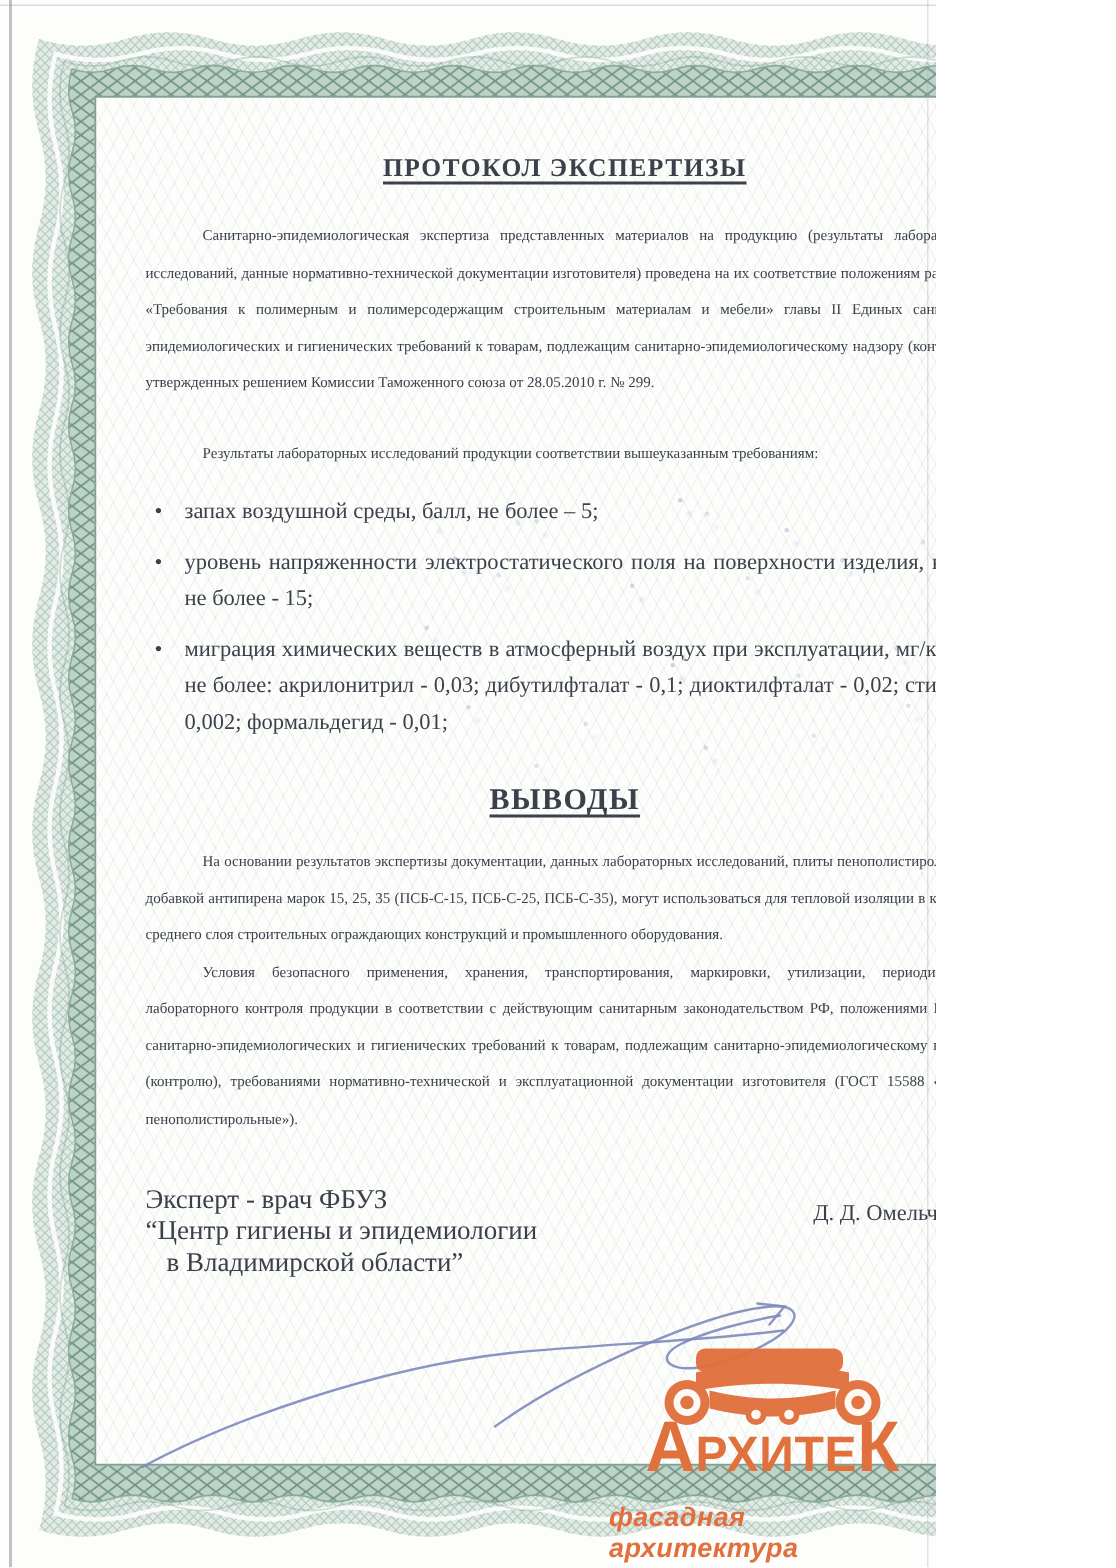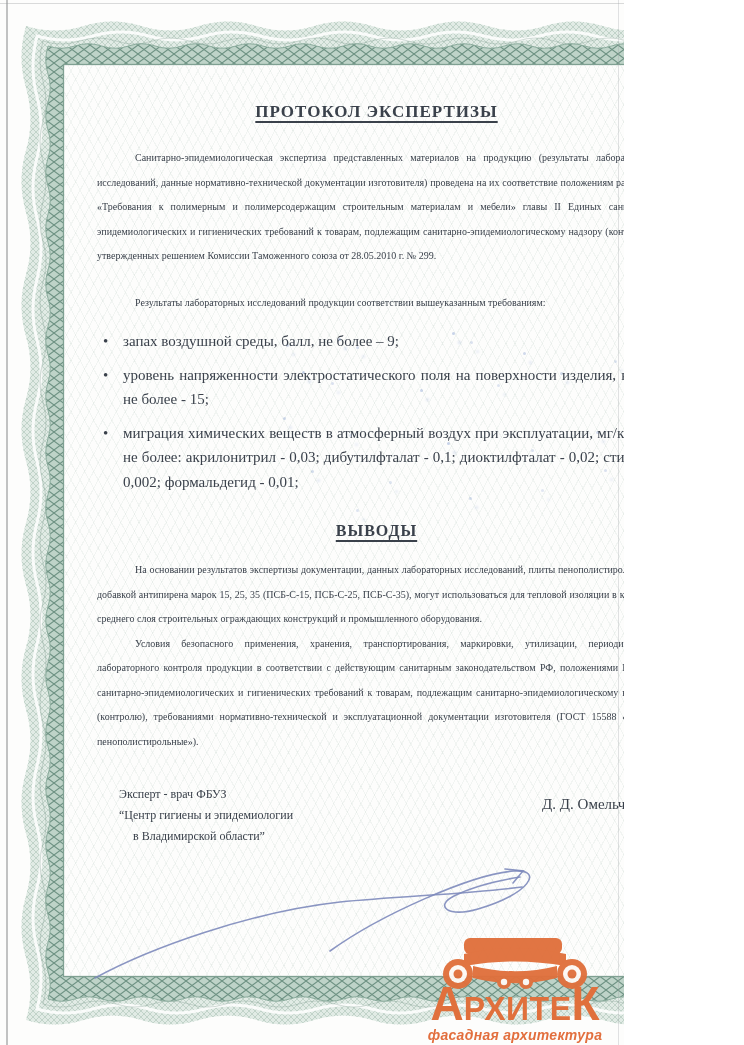--- a/index.html
+++ b/index.html
@@ -59,45 +59,45 @@
   }
   .para.results{margin-top:22px;}
   .bullets{margin:14px 0 0 0;padding:0;list-style:none;}
   .bullet-item{
     position:relative;padding-left:26px;margin-bottom:9px;
     font-size:15px;line-height:24.5px;text-align:justify;
   }
   .bullet-item .marker{position:absolute;left:6px;top:0;}
   .subtitle{
     margin:28px 0 18px 0;text-align:center;
-    font-size:16px;font-weight:bold;letter-spacing:1px;
+    font-size:20px;font-weight:bold;letter-spacing:1px;
     text-decoration:underline;text-underline-offset:4px;text-decoration-thickness:1.5px;
   }
   .sig-row{
     margin-top:30px;display:flex;justify-content:space-between;align-items:flex-start;
   }
-  .sig-left{font-size:12px;line-height:21px;margin-left:22px;}
+  .sig-left{font-size:18px;line-height:21px;}
   .sig-left .org2{padding-left:14px;}
   .sig-name{font-size:15px;margin-top:12px;padding-right:2px;}
 
   .signature-svg{position:absolute;left:0;top:0;pointer-events:none;}
   .signature-svg path{stroke:var(--sig);fill:none;stroke-width:1.6;stroke-linecap:round;opacity:.9;}
 
   .logo{
     position:absolute;right:0px;bottom:2px;width:218px;
     display:flex;flex-direction:column;align-items:center;
     font-family:"Liberation Sans","DejaVu Sans",sans-serif;
     color:var(--accent);
   }
   .capital-icon{color:var(--accent);margin-bottom:-14px;opacity:.96;}
   .brand{line-height:1;white-space:nowrap;font-weight:bold;transform:scaleY(1.04);}
   .brand .big{font-size:46px;}
   .brand .mid{font-size:32px;letter-spacing:.5px;}
   .tagline{
-    font-size:14px;font-style:italic;font-weight:bold;margin-top:1px;
+    font-size:18px;font-style:italic;font-weight:bold;margin-top:14px;
     color:#e26f3e;letter-spacing:.3px;
   }
 </style>
 </head>
 <body>
 
 <div class="page">
 
   <svg id="borderSvg" class="border-svg" width="744" height="1045" viewBox="0 0 744 1045">
       <defs>
@@ -129,21 +129,21 @@
   <div class="content">
     <h1 class="title">ПРОТОКОЛ ЭКСПЕРТИЗЫ</h1>
 
     <p class="para">Санитарно-эпидемиологическая экспертиза представленных материалов на продукцию (результаты лабораторных исследований, данные нормативно-технической документации изготовителя) проведена на их соответствие положениям раздела 6 «Требования к полимерным и полимерсодержащим строительным материалам и мебели» главы II Единых санитарно-эпидемиологических и гигиенических требований к товарам, подлежащим санитарно-эпидемиологическому надзору (контролю), утвержденных решением Комиссии Таможенного союза от 28.05.2010 г. № 299.</p>
 
     <p class="para results">Результаты лабораторных исследований продукции соответствии вышеуказанным требованиям:</p>
 
     <ul class="bullets">
       <li class="bullet-item">
         <span class="marker">•</span>
-        <span>запах воздушной среды, балл, не более – 9;</span>
+        <span>запах воздушной среды, балл, не более – 5;</span>
       </li>
       <li class="bullet-item">
         <span class="marker">•</span>
         <span>уровень напряженности электростатического поля на поверхности изделия, кВ/м, не более - 15;</span>
       </li>
       <li class="bullet-item">
         <span class="marker">•</span>
         <span>миграция химических веществ в атмосферный воздух при эксплуатации, мг/куб.м, не более: акрилонитрил - 0,03; дибутилфталат - 0,1; диоктилфталат - 0,02; стирол - 0,002; формальдегид - 0,01;</span>
       </li>
     </ul>

